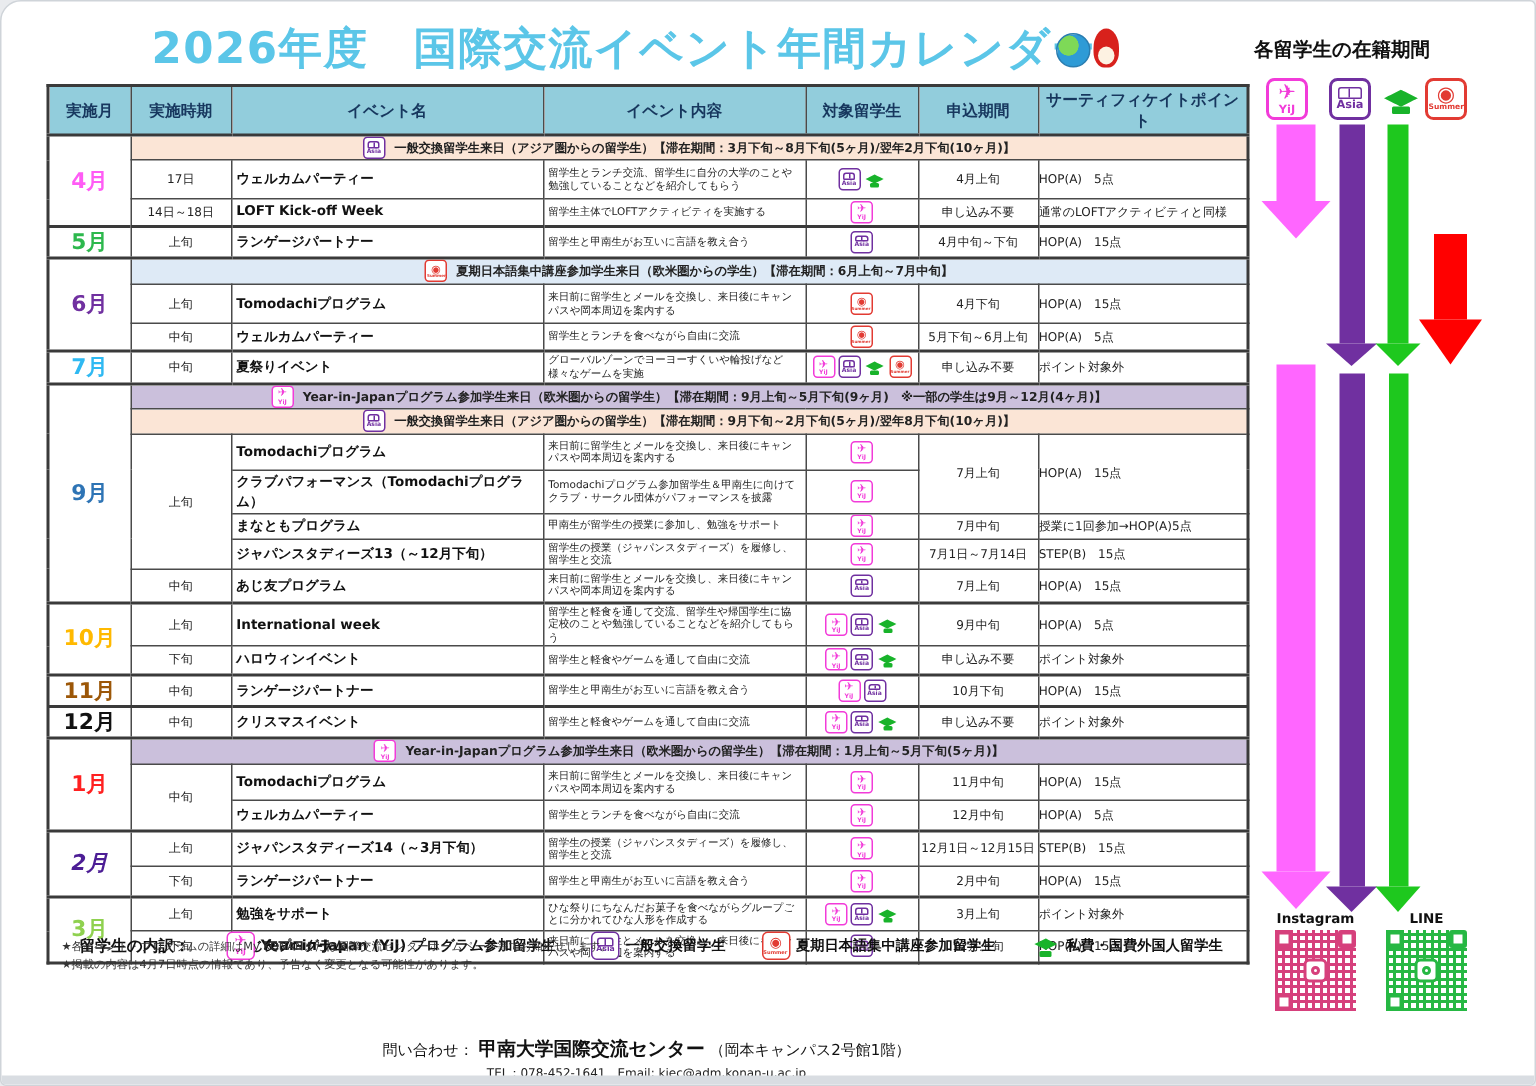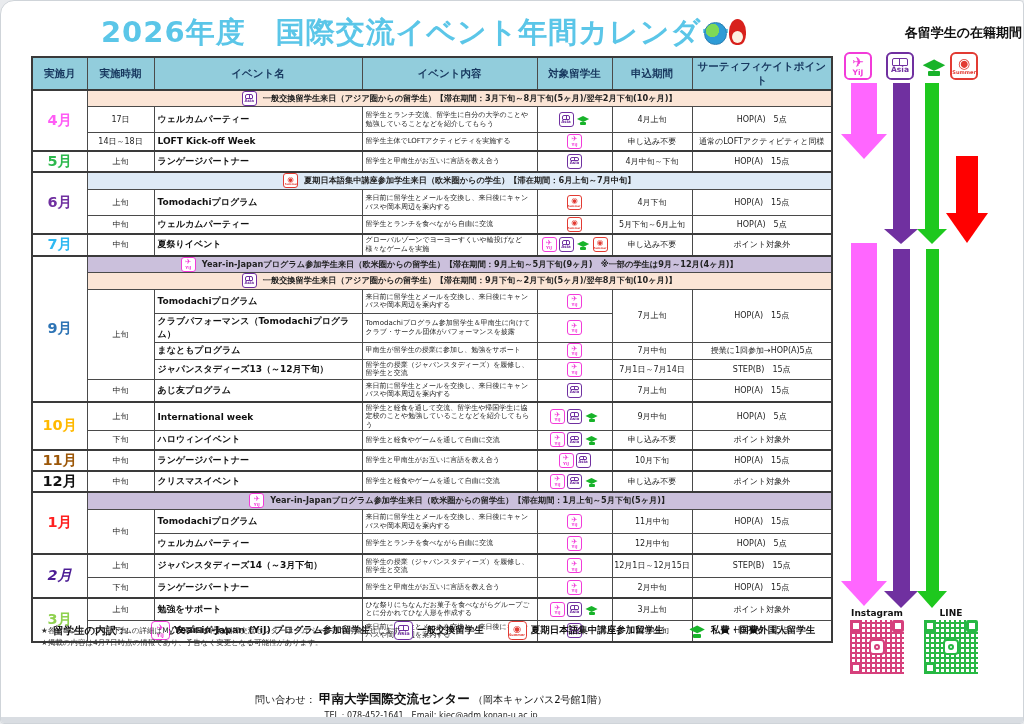--- a/index.html
+++ b/index.html
@@ -47,31 +47,31 @@
             table-layout:fixed;border:2px solid #3a3a3a;}
   .cal th,.cal td{border:1px solid #4a4a4a;overflow:hidden;padding:0;}
   .cal th{background:#92CDDC;color:#17375E;font-size:10.5px;font-weight:bold;height:31px;}
   td.month{font-size:14.5px;font-weight:bold;text-align:center;background:#fff;}
   td.time{font-size:8px;text-align:center;color:#222;}
   td.name{font-size:9px;font-weight:bold;color:#111;padding:1px 3px;}
   td.desc{font-size:7px;line-height:1.2;color:#222;padding:1px 3px;}
   td.targets{text-align:center;}
   td.targets .cellic{display:flex;justify-content:center;align-items:center;gap:2px;}
   td.period{font-size:8px;text-align:center;color:#222;}
-  td.points{font-size:8px;text-align:center;color:#222;}
+  td.points{font-size:8px;color:#222;}
   td.band{font-size:8.2px;font-weight:bold;color:#222;}
   .bandwrap{display:flex;align-items:center;justify-content:center;gap:6px;padding:0 4px;}
   .peach{background:#FBE5D6;} .bblue{background:#DEEAF6;} .bpurple{background:#CBC0DC;}
   tr.hb>td{border-bottom:2px solid #3a3a3a;}
   tr.ht>td{border-top:2px solid #3a3a3a;}
   .cal thead th{border-bottom:2px solid #3a3a3a;}
 
   
   .sidebar{position:absolute;left:835px;top:15px;width:186px;height:702px;}
-  .sb-title{position:absolute;top:8px;left:0;width:100%;text-align:right;
+  .sb-title{position:absolute;top:8px;left:0;width:100%;text-align:left;
             font-size:13px;font-weight:bold;color:#111;}
   .sb-icons{position:absolute;top:36px;left:0;width:100%;height:30px;}
   .sb-icons .tic{position:absolute;top:0;}
   .sb-icons .tic:nth-child(1){left:8px;}
   .sb-icons .tic:nth-child(2){left:50px;}
   .sb-icons .tic:nth-child(3){left:84px;}
   .sb-icons .tic:nth-child(4){left:114px;}
   .arr{position:absolute;display:flex;flex-direction:column;align-items:center;}
   .arr .shaft{width:var(--sw);height:var(--sh);background:var(--c);}
   .arr .head{width:0;height:0;border-left:var(--hw) solid transparent;

